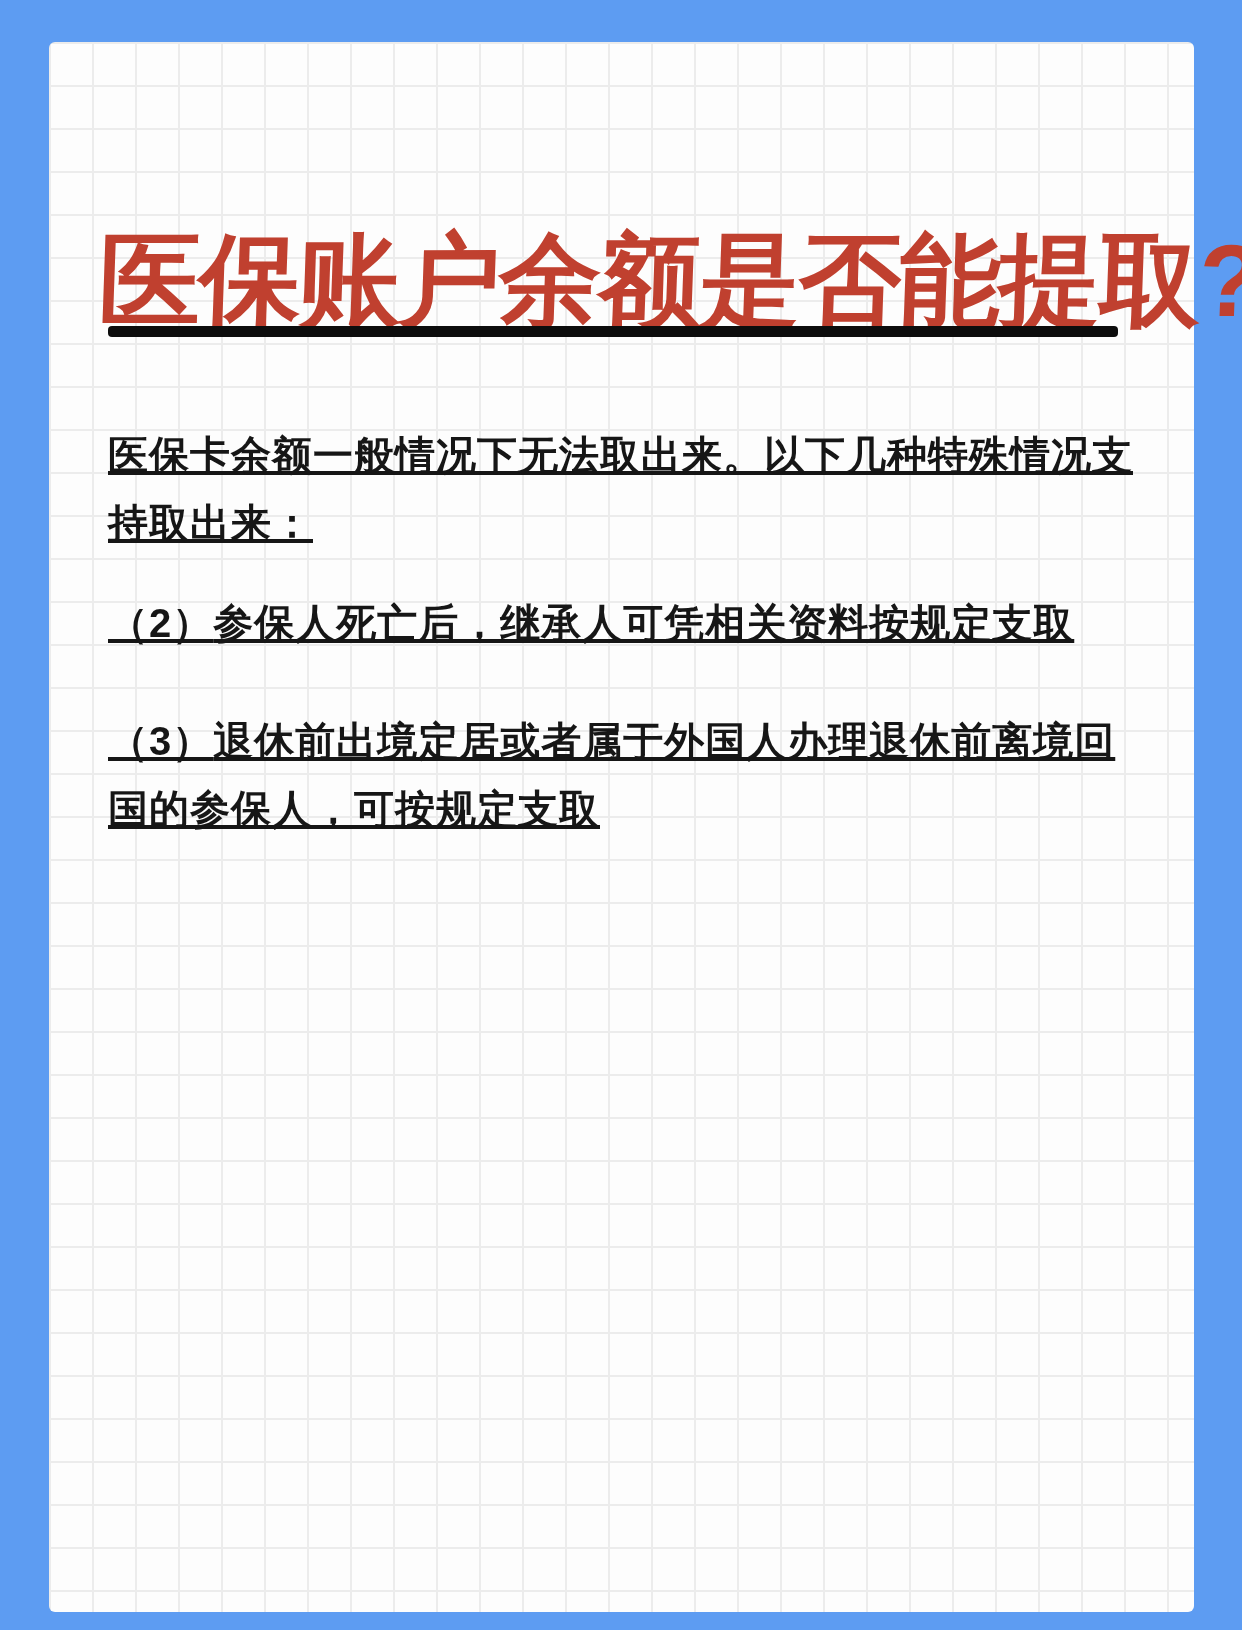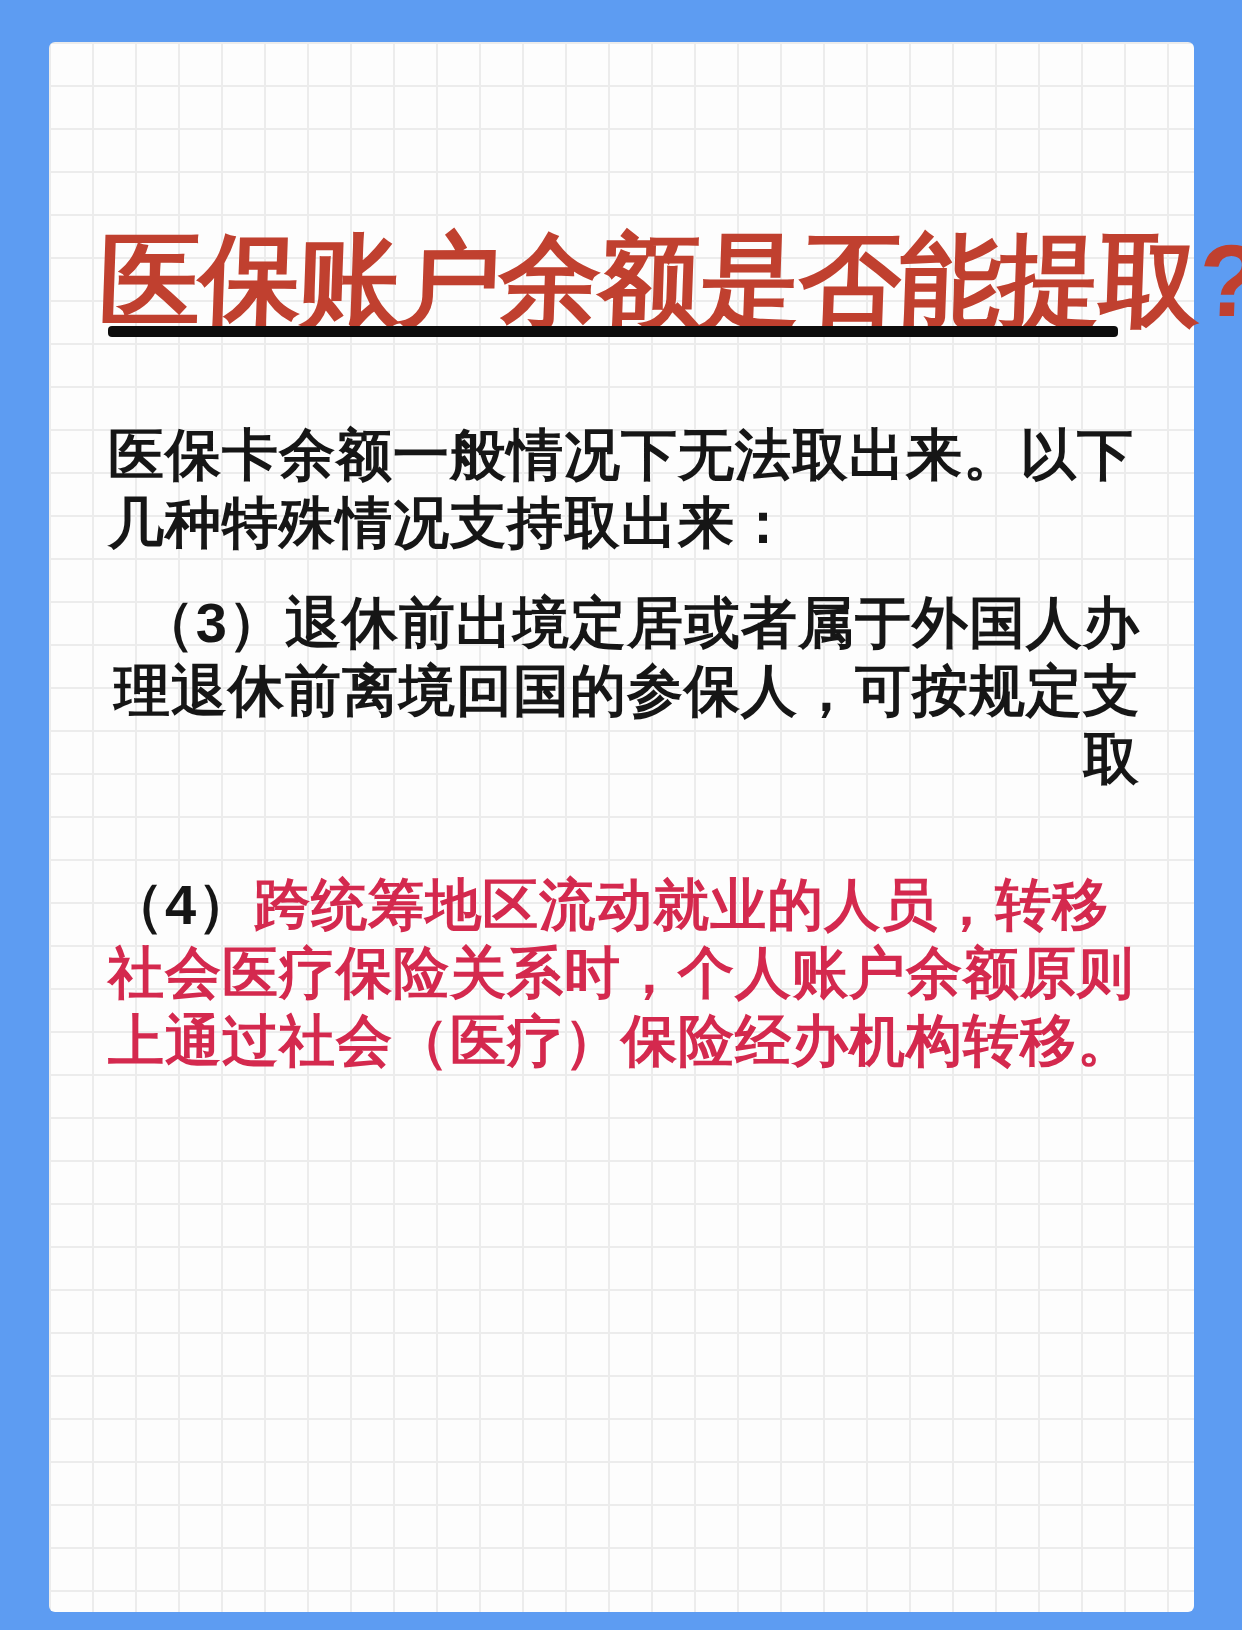--- a/index.html
+++ b/index.html
@@ -47,47 +47,48 @@
     height: 11px;
     background: #0d0d0d;
     border-radius: 4px;
   }
   .content {
     position: absolute;
     left: 59px;
     top: 379px;
     width: 1032px;
     color: var(--text, #161616);
-    font-size: 56px;
+    font-size: 40px;
     line-height: 68px;
     font-weight: 700;
     letter-spacing: 1px;
+    text-decoration: underline;
   }
   .para { margin: 0; }
   .para.intro  { margin-bottom: 32px; }
   .para.item-1 { margin-bottom: 50px; }
   .para.item-2 { margin-bottom: 50px; }
-  .para.item-3 { margin-bottom: 78px; text-align: right; }
+  .para.item-3 { margin-bottom: 78px; }
   .para .prefix { color: var(--text, #161616); }
   .para .body   { color: inherit; }
   .para.highlight .body { color: var(--highlight, #d4294e); }
 </style>
 </head>
 <body>
 
 <div class="panel">
 
   <h1 class="title">医保账户余额是否能提取?</h1>
 
   <div class="divider"></div>
 
   <div class="content">
 
     <p class="para intro">医保卡余额一般情况下无法取出来。以下几种特殊情况支持取出来：</p>
 
 
+    <p class="para item-2"><span class="prefix">（2）</span><span class="body">参保人死亡后，继承人可凭相关资料按规定支取</span></p>
 
     <p class="para item-3"><span class="prefix">（3）</span><span class="body">退休前出境定居或者属于外国人办理退休前离境回国的参保人，可按规定支取</span></p>
 
-    <p class="para item-4 highlight"><span class="prefix">（4）</span><span class="body">跨统筹地区流动就业的人员，转移社会医疗保险关系时，个人账户余额原则上通过社会（医疗）保险经办机构转移。</span></p>
 
   </div>
 </div>
 
 </body></html>

